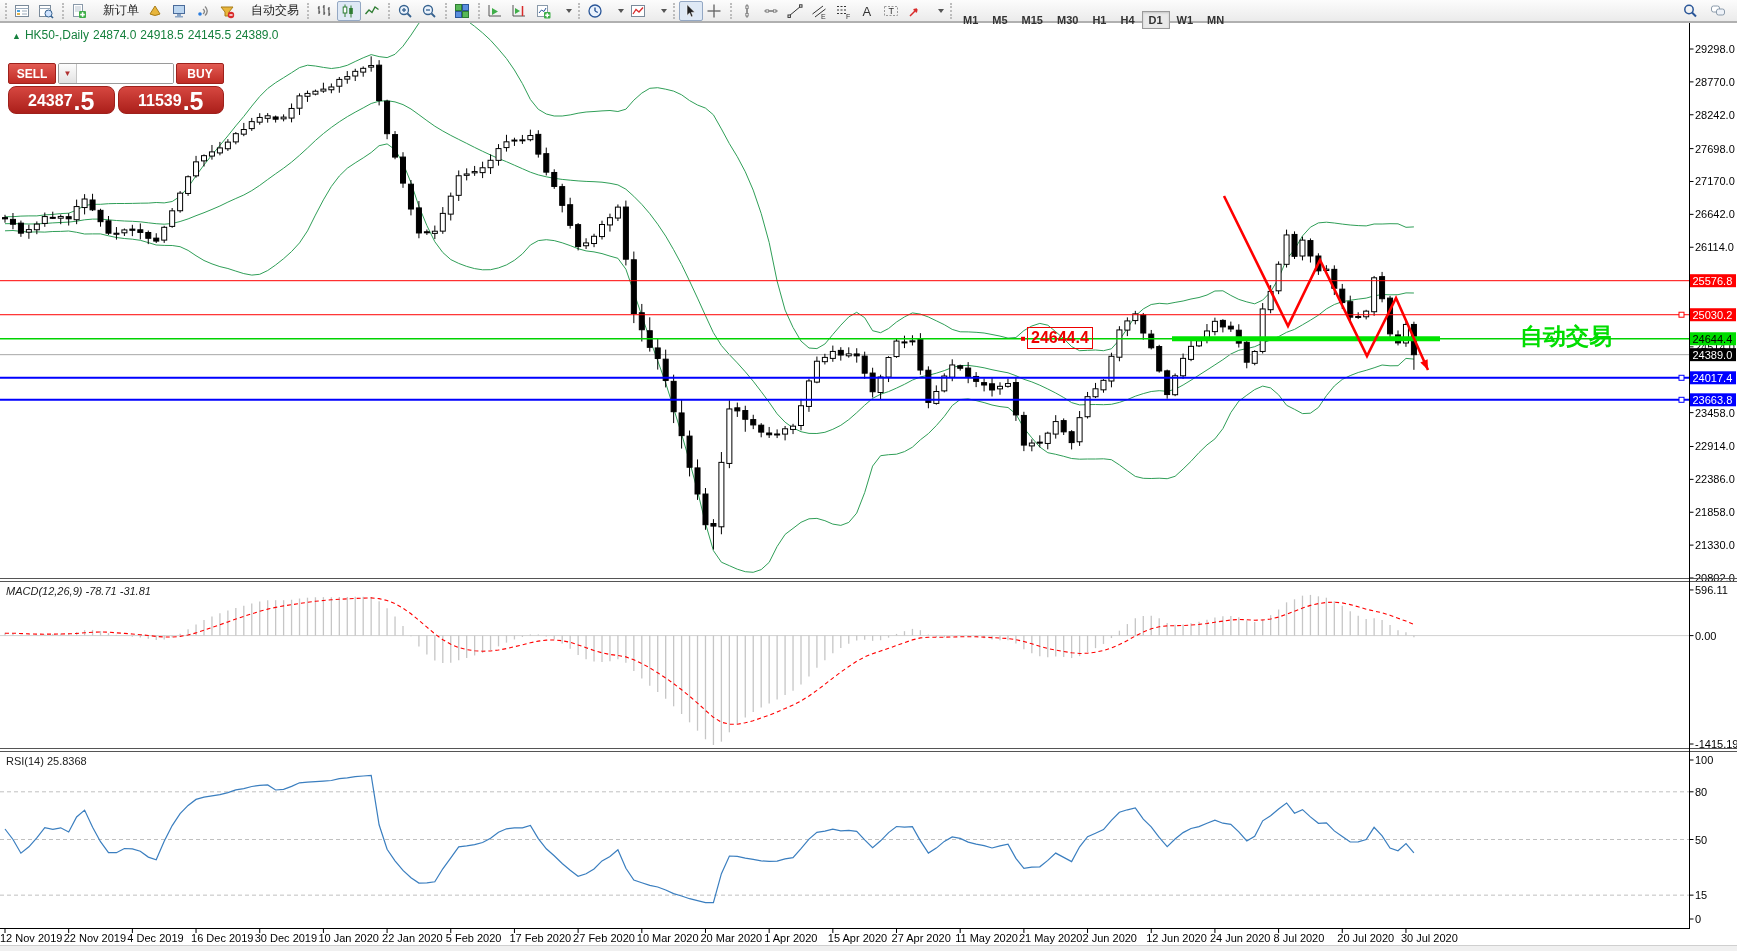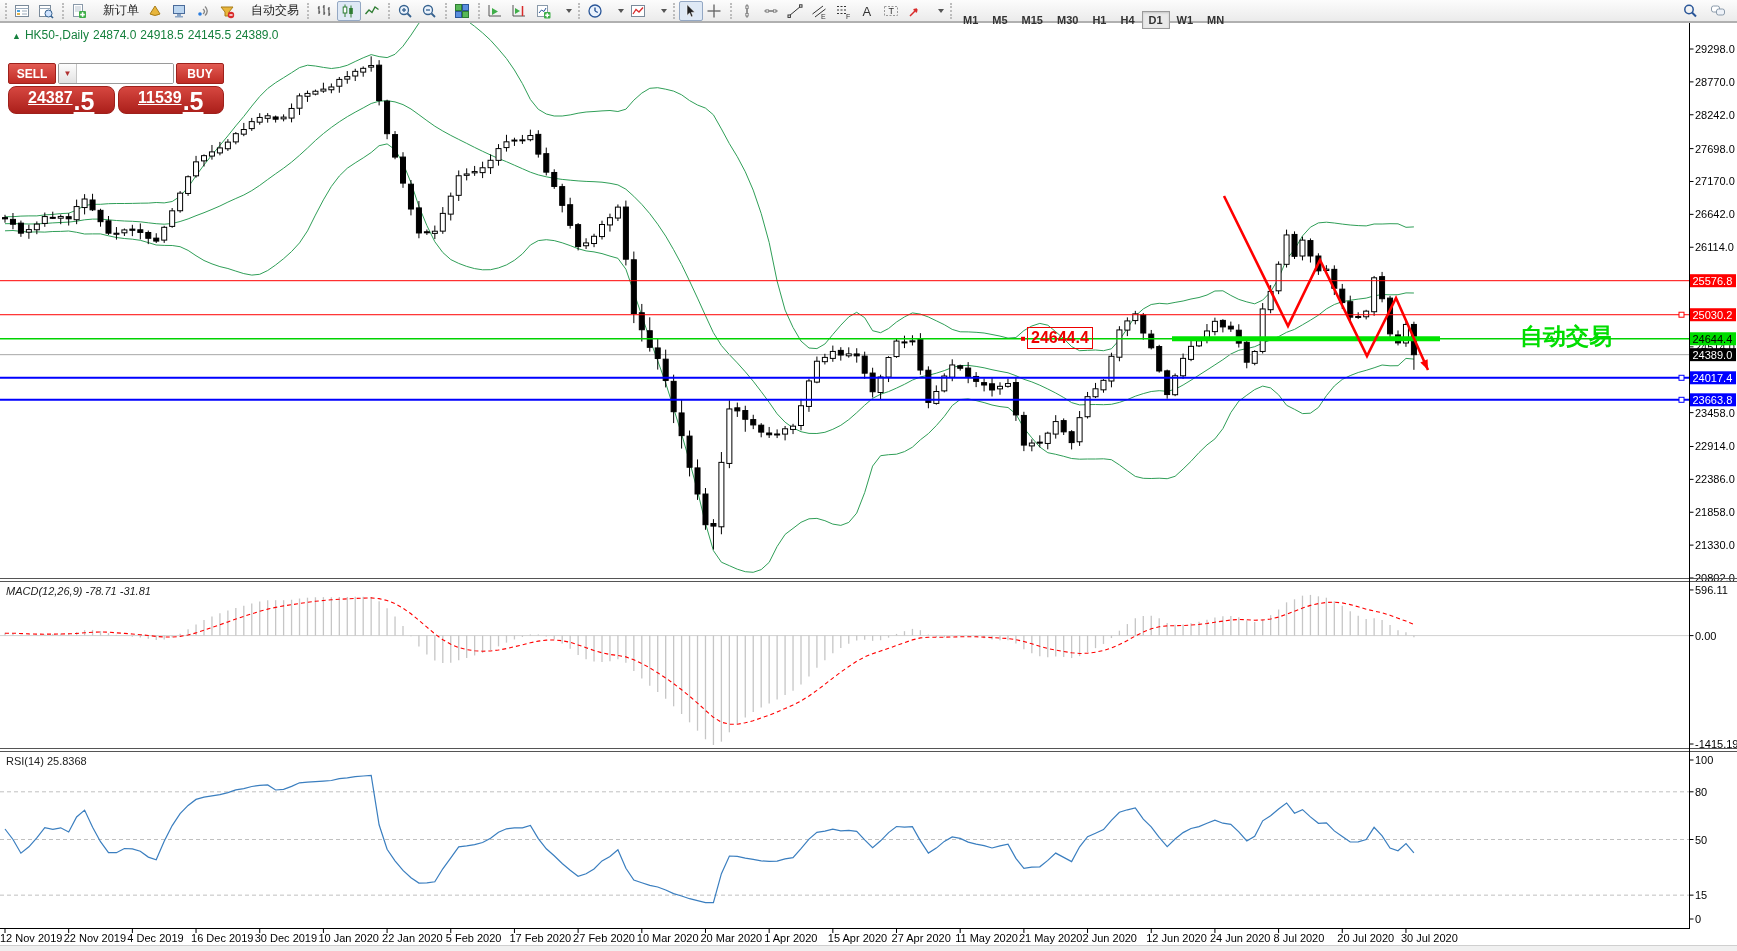--- a/index.html
+++ b/index.html
@@ -42,21 +42,21 @@
     font-weight:bold;font-size:12px;border:1px solid #9e211c;border-radius:2px;
     display:flex;align-items:center;justify-content:center;}
   .vol-wrap{flex:1;display:flex;border:1px solid #9a9a9a;background:#fff;border-radius:2px;overflow:hidden;}
   .spin{width:18px;background:linear-gradient(#fdfdfd,#e2e2e2);border:0;
     font-size:8px;color:#555;display:flex;align-items:center;justify-content:center;}
   .spin.dn{border-right:1px solid #c5c5c5;color:#b03030;}
   #vol-input{flex:1;border:0;outline:none;font-size:13px;text-align:right;padding:0 6px 0 0;
     font-family:"Liberation Sans",sans-serif;color:#111;}
   .trow2{display:flex;gap:3px;margin-top:2px;height:28px;}
   .price-box{flex:1;background:linear-gradient(#d64740,#ab1f1a);color:#fff;border:1px solid #9e211c;
-    border-radius:8px;display:flex;align-items:flex-start;justify-content:center;padding-top:2px;text-decoration:underline;}
+    border-radius:8px;display:flex;align-items:center;justify-content:center;padding-top:2px;}
   .pb-int{font-weight:bold;font-size:16px;}
   .pb-dec{font-weight:bold;font-size:25px;line-height:24px;margin-left:1px;}
 
   #chart-svg{position:absolute;left:0;top:0;z-index:1;}
   svg text{font-family:"Liberation Sans",sans-serif;}
 </style>
 </head>
 <body>
 
 <div id="app">

